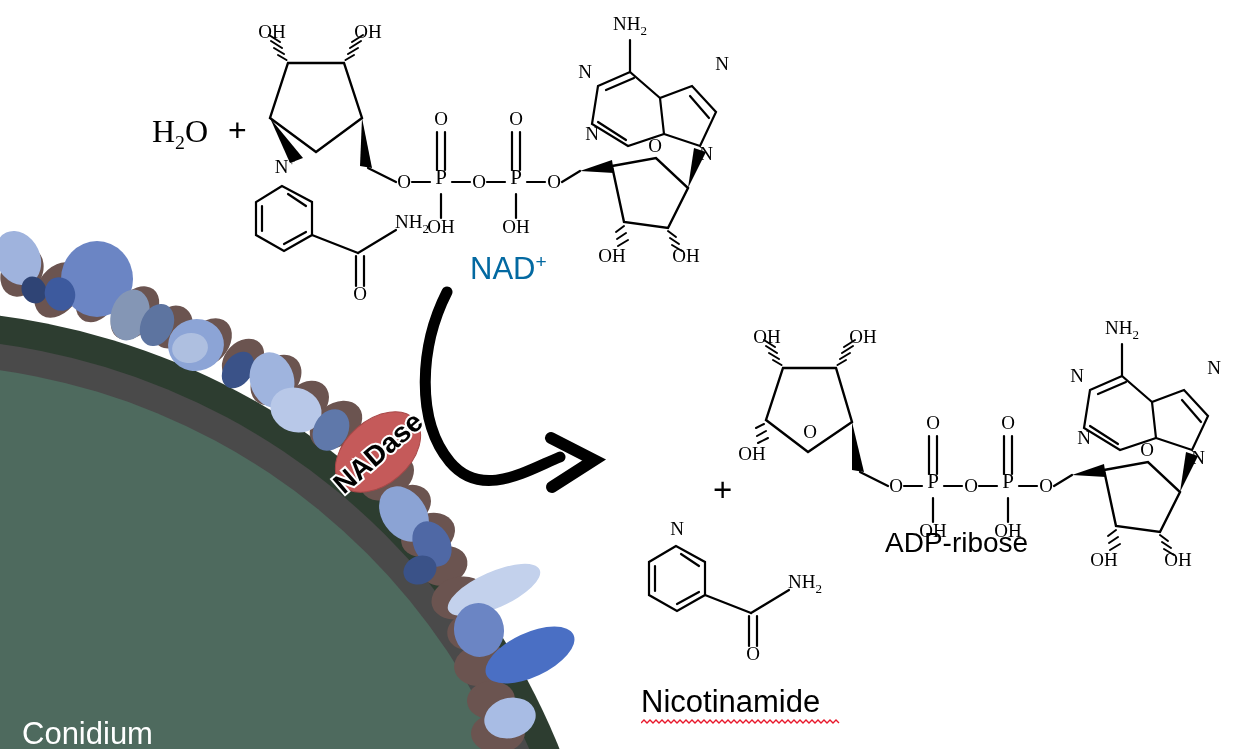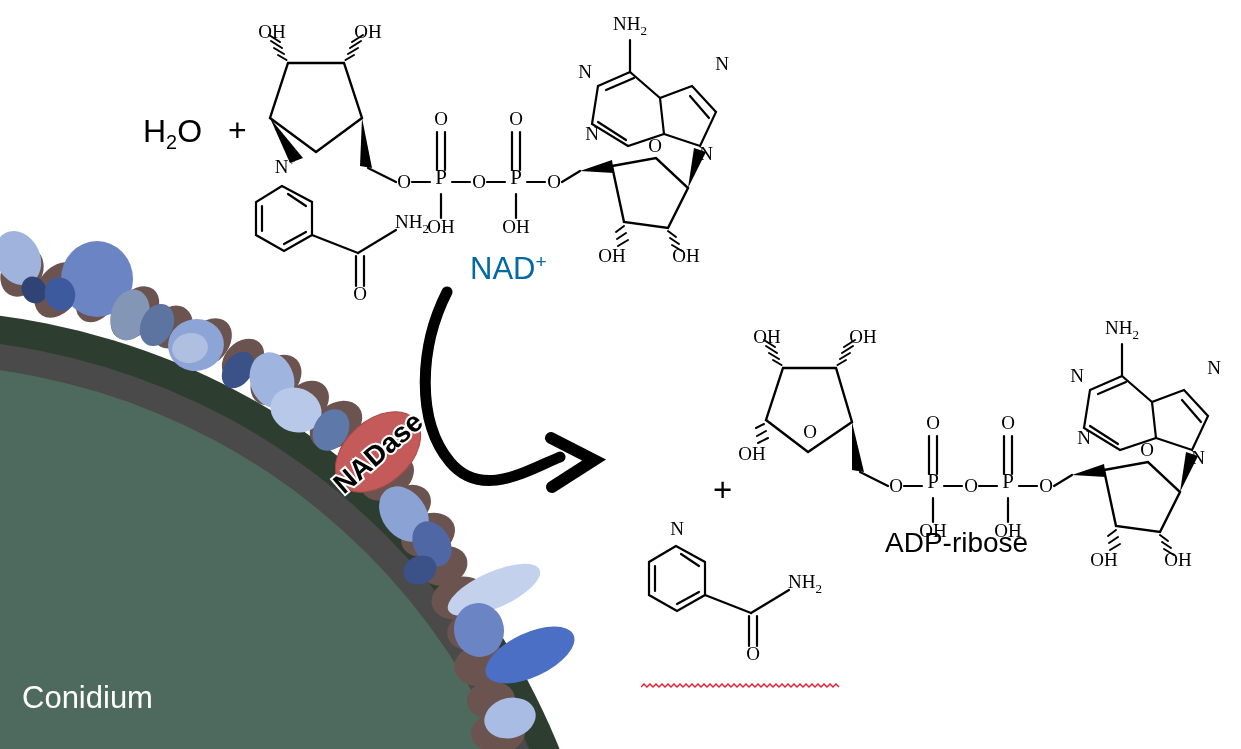--- a/index.html
+++ b/index.html
@@ -2,21 +2,21 @@
 <html><head>
 <meta charset="utf-8">
 <style>
   html,body{margin:0;padding:0;background:#fff;}
   body{width:1241px;height:749px;font-family:"Liberation Sans",sans-serif;overflow:hidden;}
   #stage{position:relative;width:1241px;height:749px;background:#ffffff;overflow:hidden;}
   .layer{position:absolute;top:0;left:0;width:1241px;height:749px;}
   svg{display:block;}
   .txt{position:absolute;white-space:nowrap;}
   .plain-label{font-size:31px;color:#000;font-family:"Liberation Sans",sans-serif;}
-  .label-h2o{font-size:32px;color:#000;left:143px;top:113px;}
+  .label-h2o{font-size:32px;color:#000;left:152px;top:113px;font-family:Liberation Serif, serif;}
   .label-plus1{font-size:32px;color:#000;left:228px;top:112px;}
   .label-nad{font-size:31px;color:#0369a1;left:470px;top:251px;}
   .label-plus2{font-size:33px;color:#000;left:713px;top:471px;}
   .label-adp{font-size:28px;color:#000;left:885px;top:527px;}
   .label-nicotinamide{font-size:31px;color:#000;left:641px;top:684px;}
   .label-conidium{font-size:31px;color:#ffffff;left:22px;top:680px;}
   .sup{font-size:0.62em;vertical-align:super;}
   .sub{font-size:0.62em;vertical-align:sub;}
   .underline-red{border-bottom:0px;position:relative;}
   .squiggle{position:absolute;left:0;right:0;bottom:-4px;height:5px;}
@@ -343,20 +343,21 @@
 
   <div class="txt plain-label label-plus1">+</div>
 
   <div class="txt plain-label label-nad"><span>NAD</span><span class="sup">+</span></div>
 
   <div class="txt plain-label label-plus2">+</div>
 
   <div class="txt plain-label label-adp">ADP-ribose</div>
 
   <div class="txt plain-label label-nicotinamide underline-red">
+    <span>Nicotinamide</span>
     <svg class="squiggle" viewBox="0 0 200 5" preserveAspectRatio="none" height="5">
       <path d="M0,4 L3,1 L6,4 L9,1 L12,4 L15,1 L18,4 L21,1 L24,4 L27,1 L30,4 L33,1 L36,4 L39,1 L42,4 L45,1 L48,4 L51,1 L54,4 L57,1 L60,4 L63,1 L66,4 L69,1 L72,4 L75,1 L78,4 L81,1 L84,4 L87,1 L90,4 L93,1 L96,4 L99,1 L102,4 L105,1 L108,4 L111,1 L114,4 L117,1 L120,4 L123,1 L126,4 L129,1 L132,4 L135,1 L138,4 L141,1 L144,4 L147,1 L150,4 L153,1 L156,4 L159,1 L162,4 L165,1 L168,4 L171,1 L174,4 L177,1 L180,4 L183,1 L186,4 L189,1 L192,4 L195,1 L198,4" fill="none" stroke="#e8192c" stroke-width="1.4"></path>
     </svg>
   </div>
 
   <div class="txt plain-label label-conidium underline-red">
     <span>Conidium</span>
     
   </div>
 

